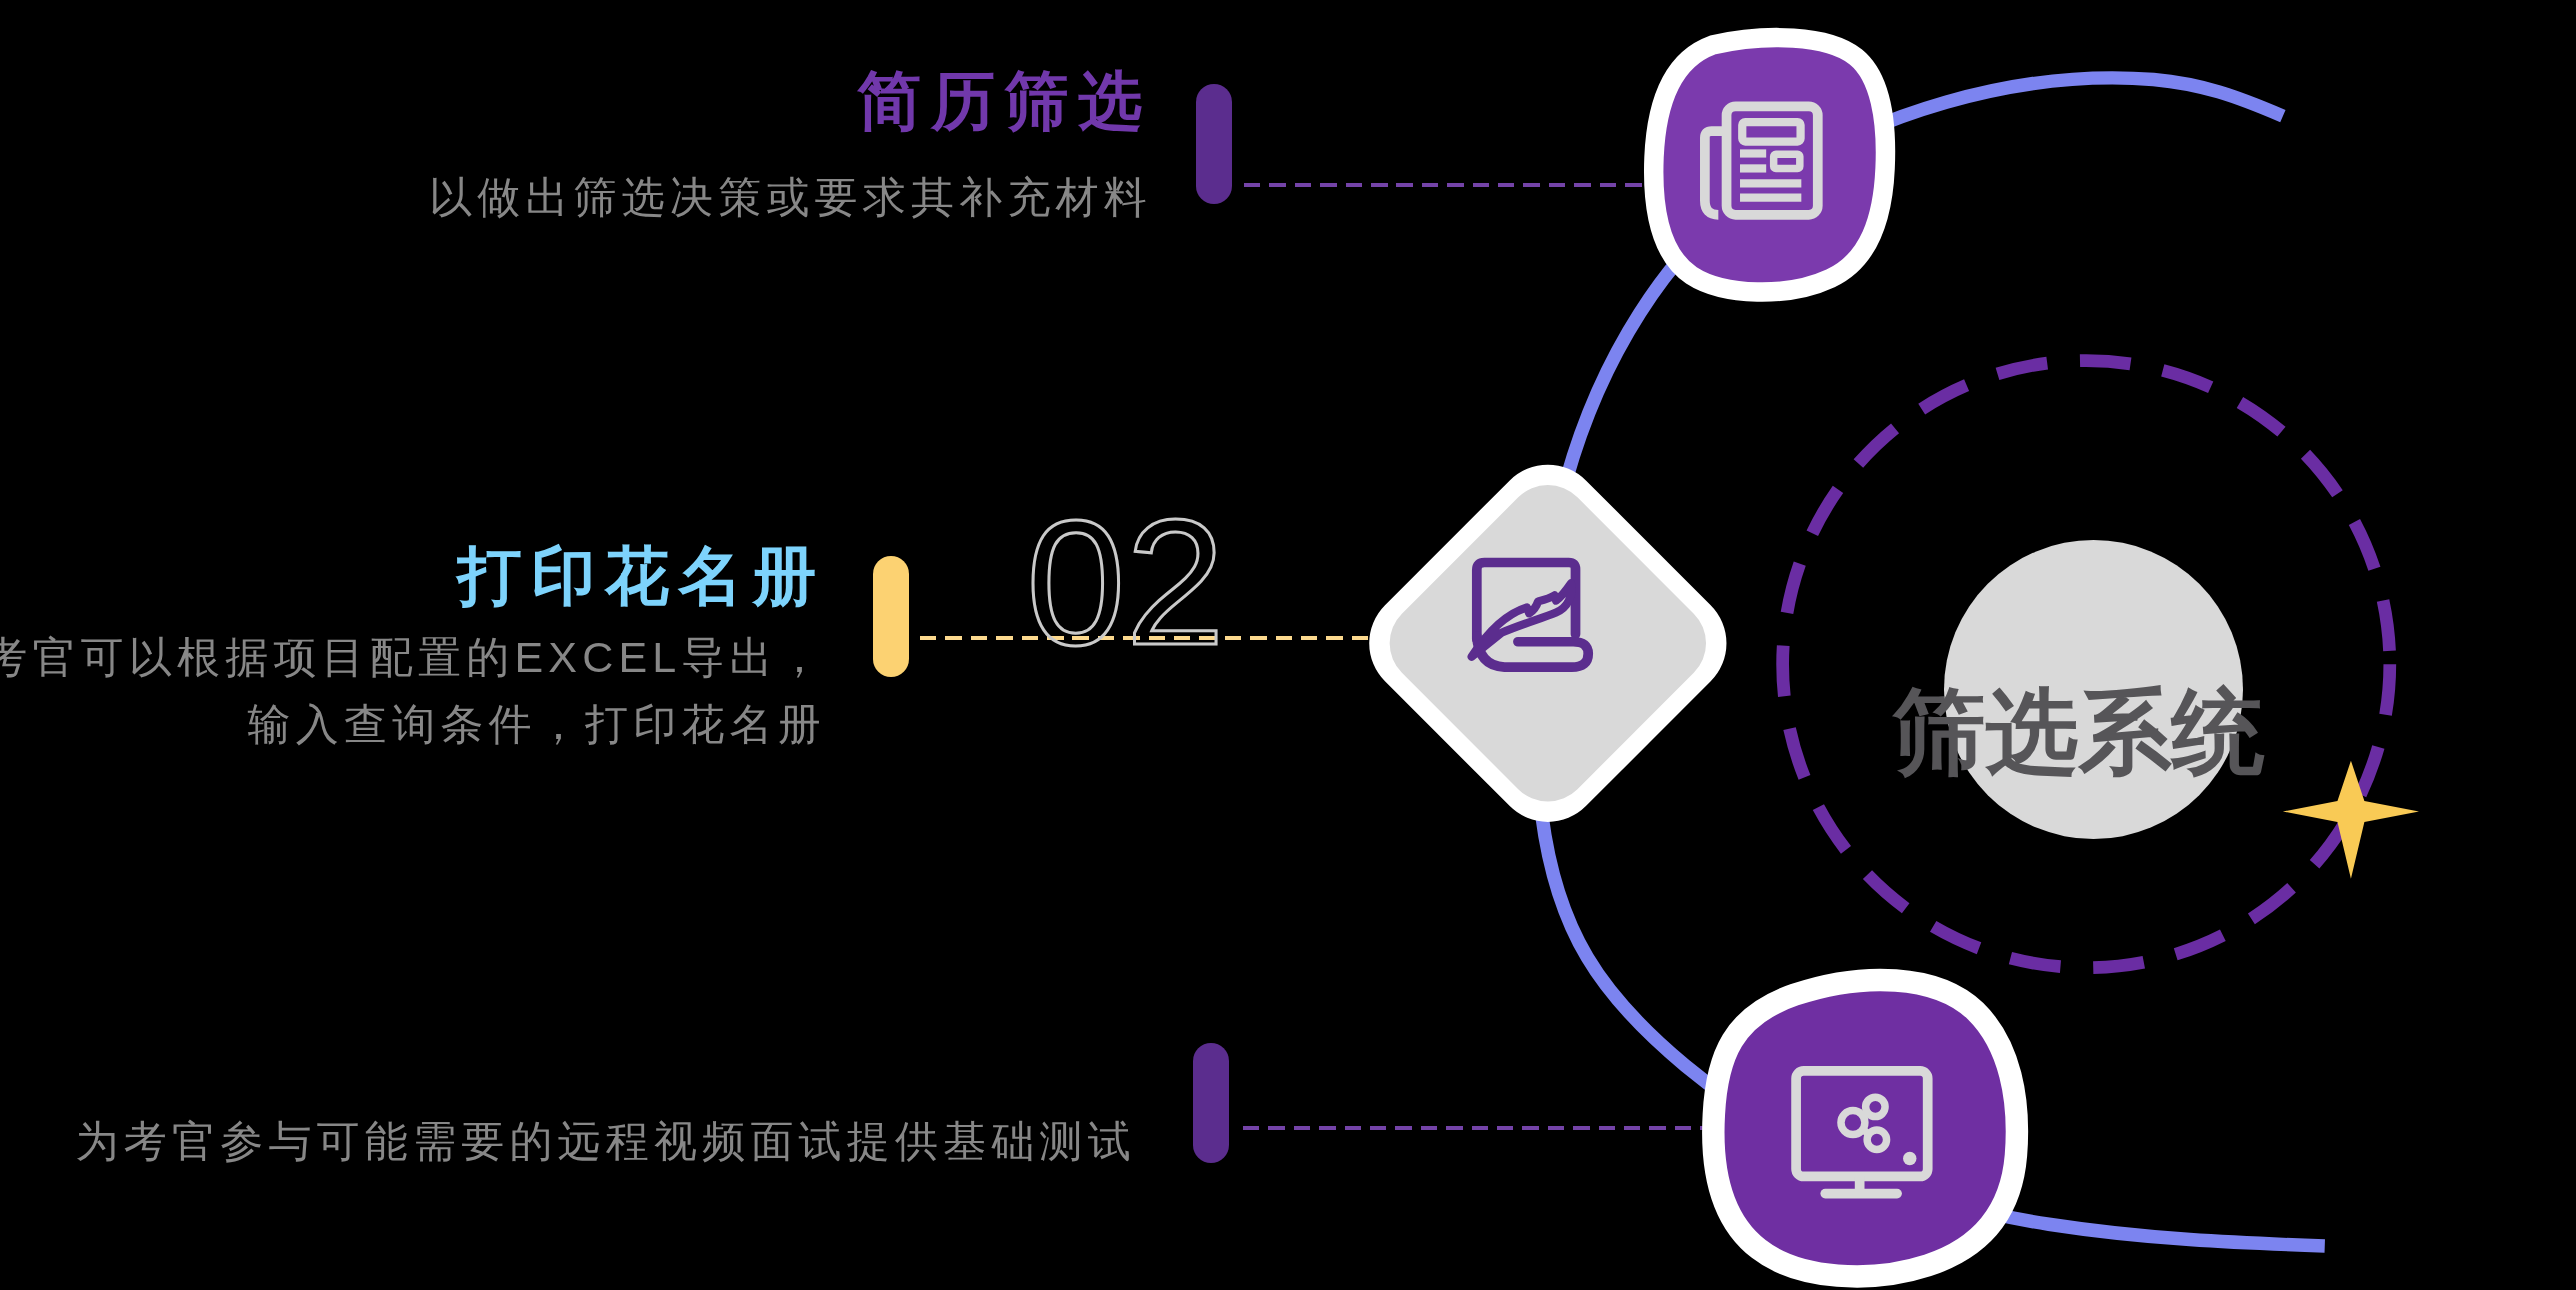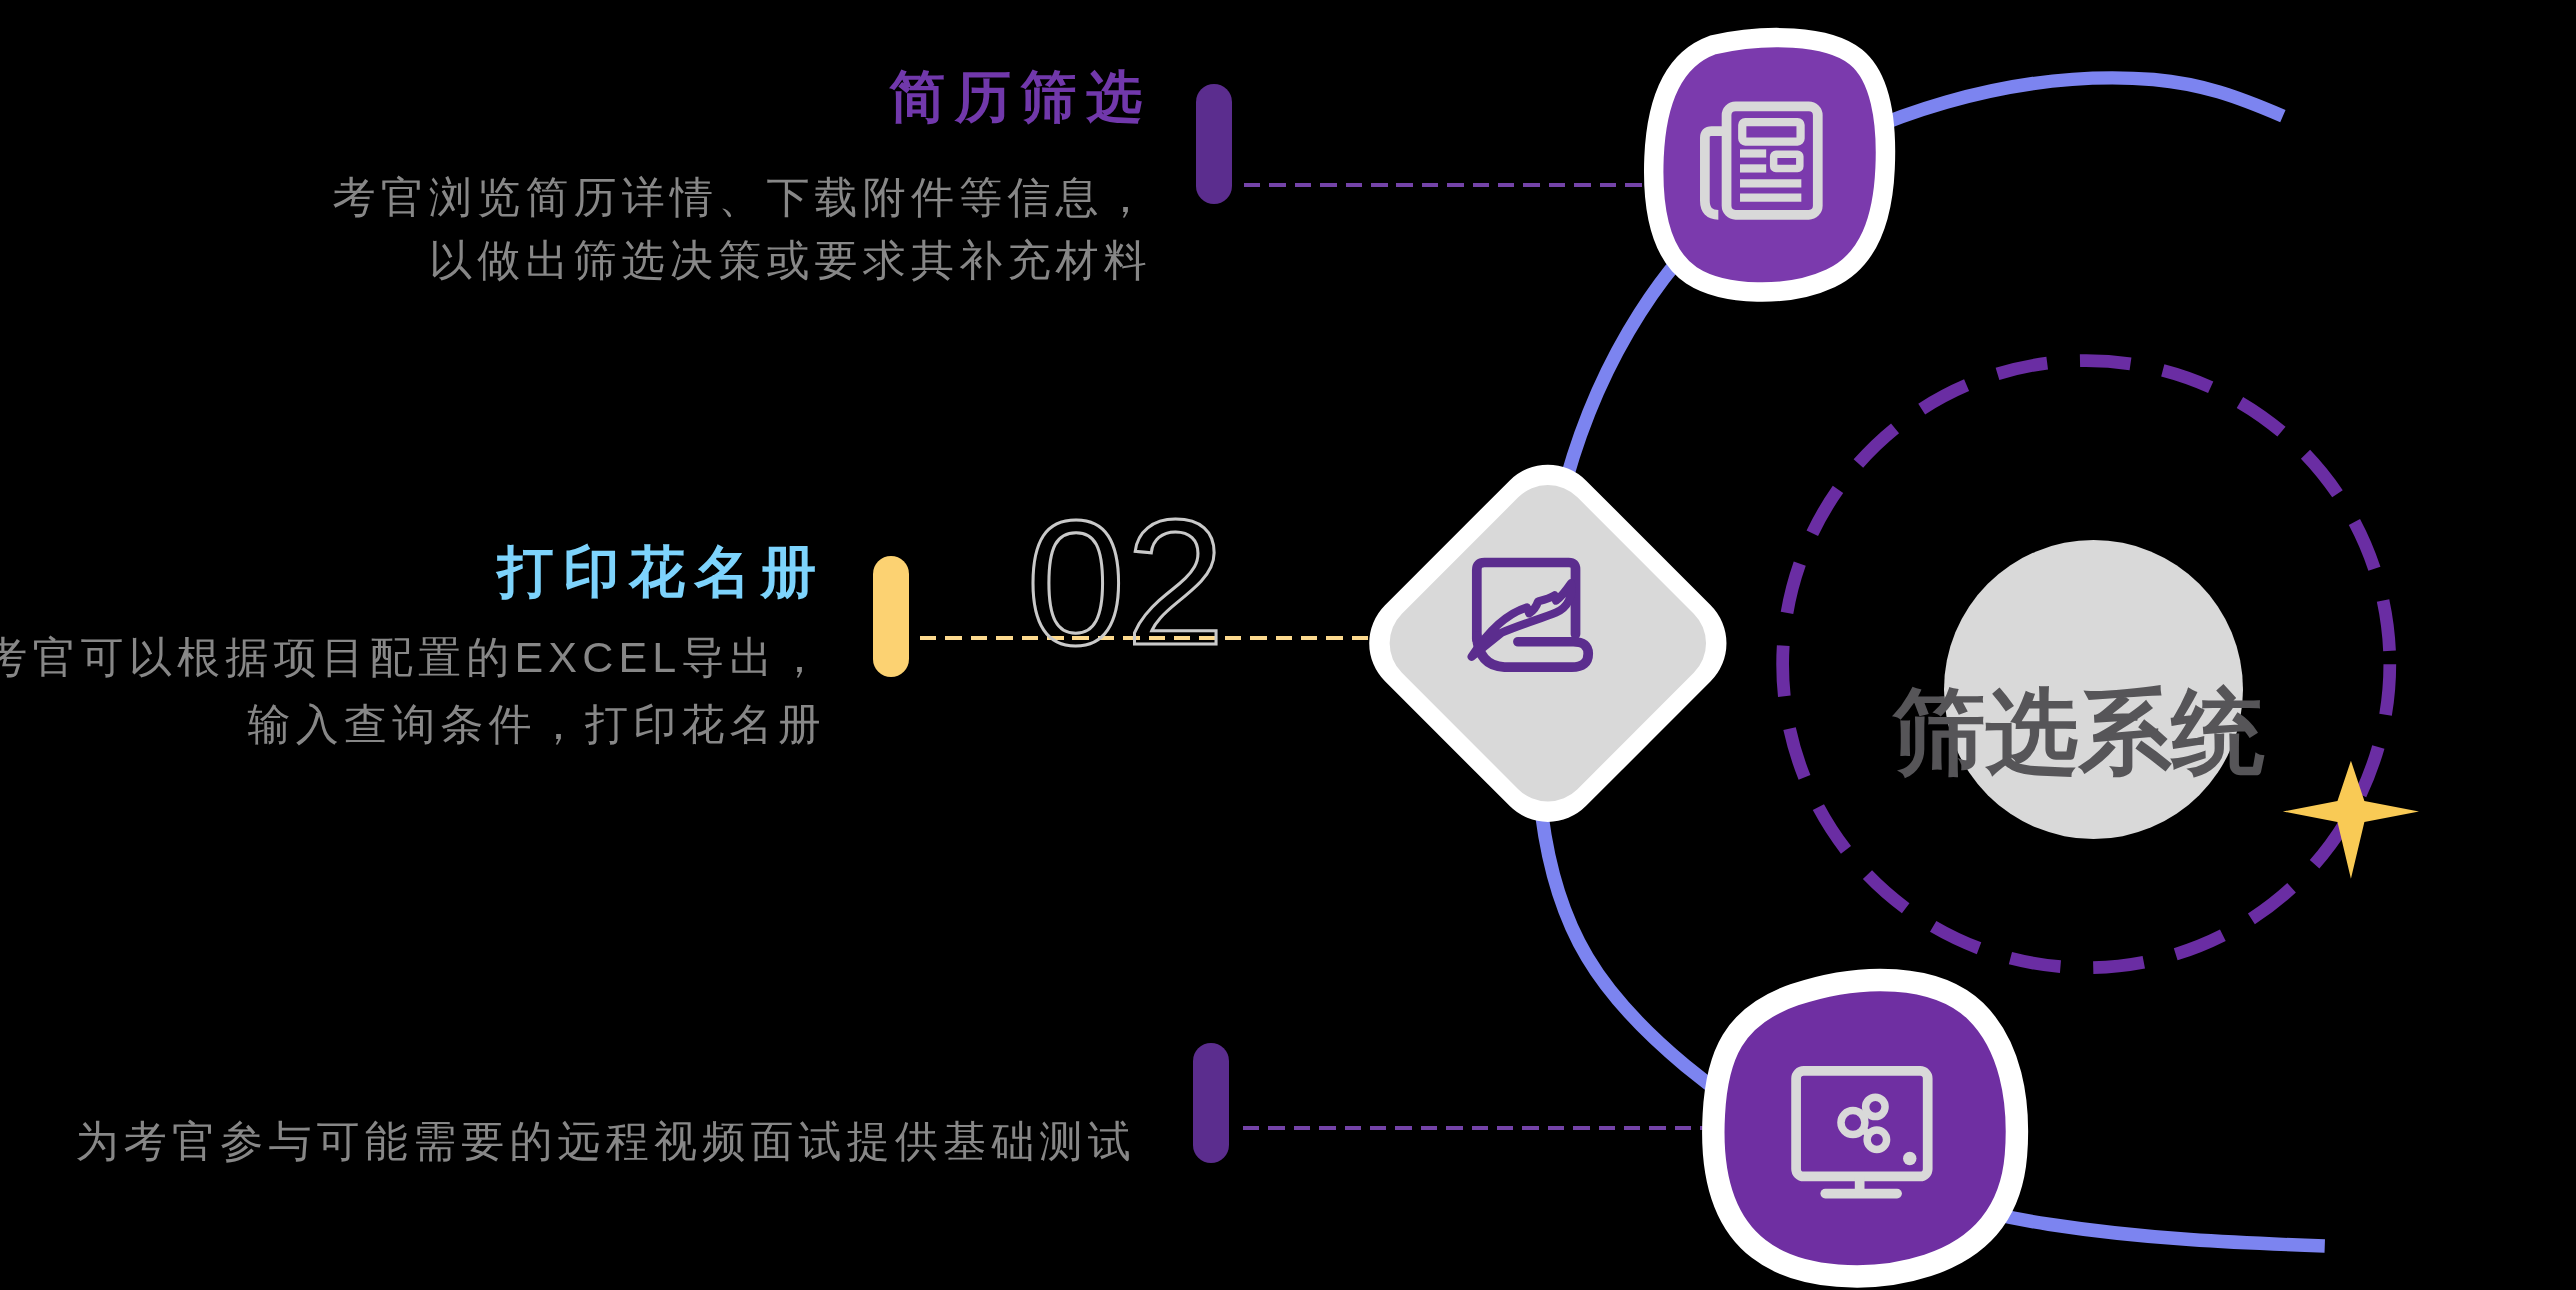--- a/index.html
+++ b/index.html
@@ -3,21 +3,21 @@
 <meta charset="utf-8">
 <style>
   html,body{margin:0;padding:0;background:#000;}
   #canvas{
     position:relative;width:2576px;height:1291px;background:#000;overflow:hidden;
     font-family:"Liberation Sans",sans-serif;
   }
   svg{position:absolute;left:0;top:0;}
   
   .sec-title{
-    position:absolute;font-weight:bold;font-size:56px;letter-spacing:9.7px;
+    position:absolute;font-weight:bold;font-size:64px;letter-spacing:9.7px;
     white-space:nowrap;line-height:1;z-index:6;
   }
   .sec-title.purple{color:#7138ab;}
   .sec-title.yellow{color:#7dd3fc;}
   .sec-desc{
     position:absolute;color:#878787;font-size:43px;letter-spacing:5.2px;
     white-space:nowrap;text-align:right;z-index:6;font-weight:500;
   }
   .sec-desc .dline{line-height:63px;}
   .sec-desc.s2 .dline{line-height:67px;}
@@ -103,21 +103,20 @@
       <circle cx="2554" cy="1549" r="9" fill="#d9d9d9"></circle>
     </g>
   </svg>
 
   <svg width="2576" height="1291" viewBox="0 0 3445 1726" class="z7">
     <polygon points="3144,1017 3162,1071 3235,1085 3162,1099 3144,1175 3126,1099 3053,1085 3126,1071" fill="#f9ca55"></polygon>
   </svg>
 
   <div class="sec-title purple" style="right:1424px;top:69px;">简历筛选</div>
   <div class="sec-desc" style="right:1424px;top:166px;">
-    <div class="dline">考官浏览简历详情、下载附件等信息，</div>
     <div class="dline">以做出筛选决策或要求其补充材料</div>
   </div>
   <div class="pill purple" style="left:1196px;top:84px;height:120px;"></div>
 
   <div class="sec-title yellow" style="right:1750px;top:544px;">打印花名册</div>
   <div class="sec-desc s2" style="right:1750px;top:624px;">
     <div class="dline">考官可以根据项目配置的EXCEL导出，</div>
     <div class="dline">输入查询条件，打印花名册</div>
   </div>
   <div class="pill yellow" style="left:873px;top:556px;height:121px;"></div>

